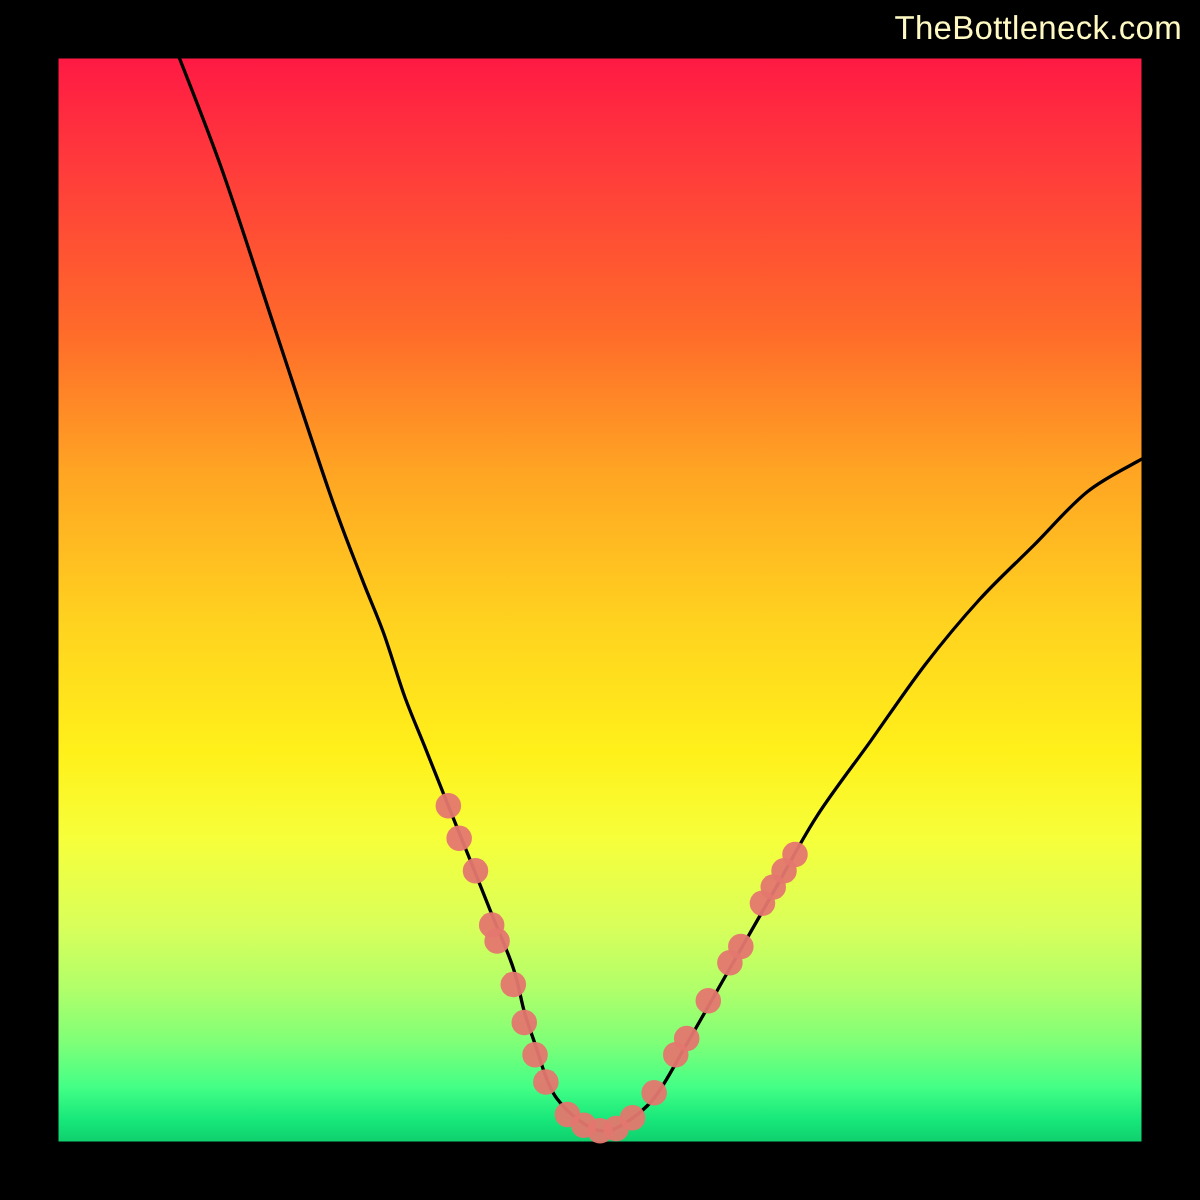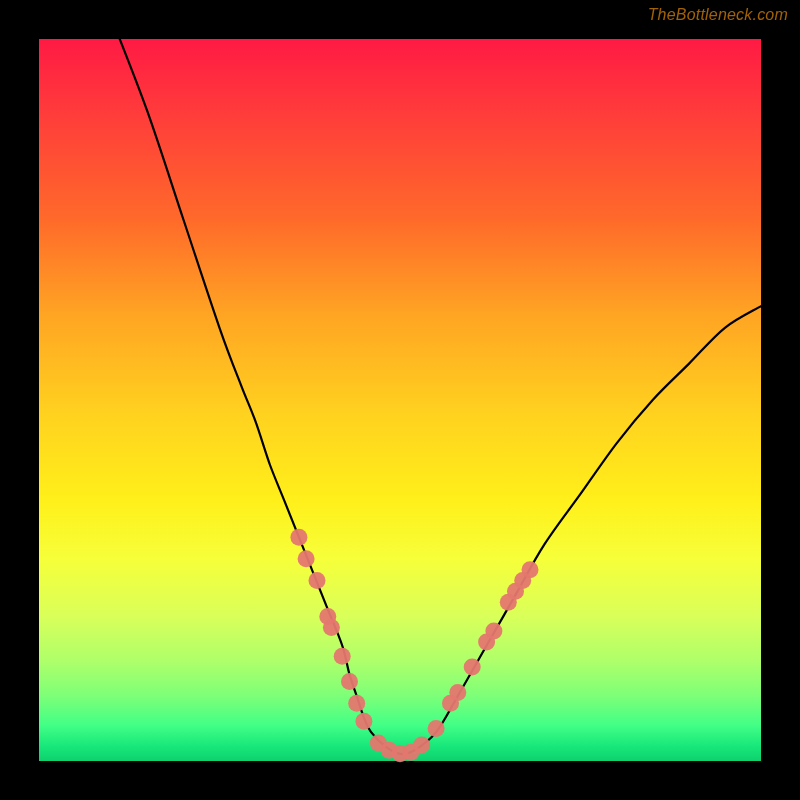--- a/index.html
+++ b/index.html
@@ -14,26 +14,25 @@
   .frame {
     position: relative;
     width: 800px;
     height: 800px;
     background: #000;
   }
   .watermark {
     position: absolute;
     top: 6px;
     right: 12px;
-    color: #a16207;
-    font-size: 16px;
+    color: #fef9c3;
+    font-size: 22px;
     letter-spacing: 0.2px;
     z-index: 50;
     user-select: none;
-    font-style: italic;
   }
   .plot {
     position: absolute;
     left: 39px;
     top: 39px;
     width: 722px;
     height: 722px;
     
     background: linear-gradient(
       to bottom,

